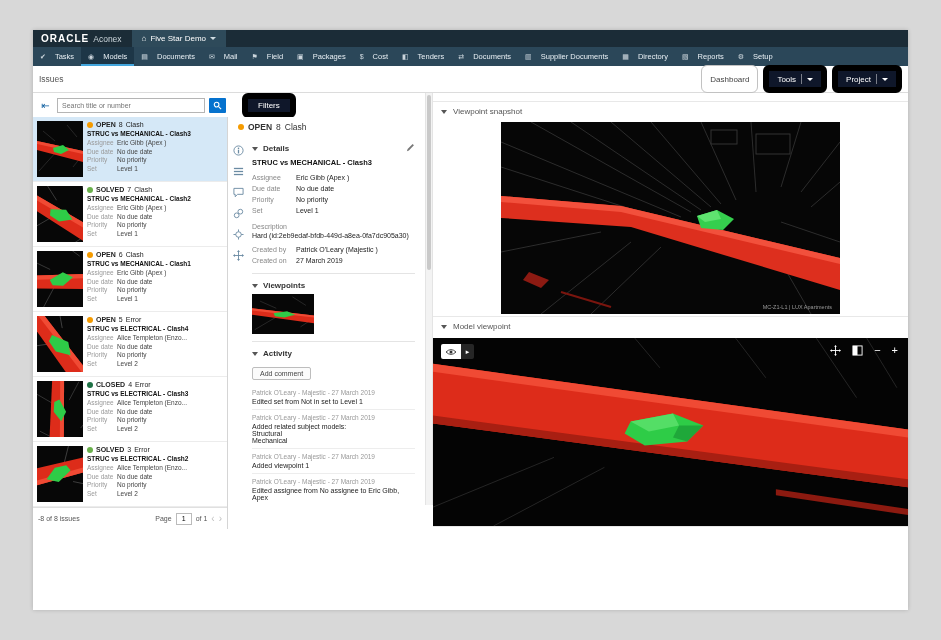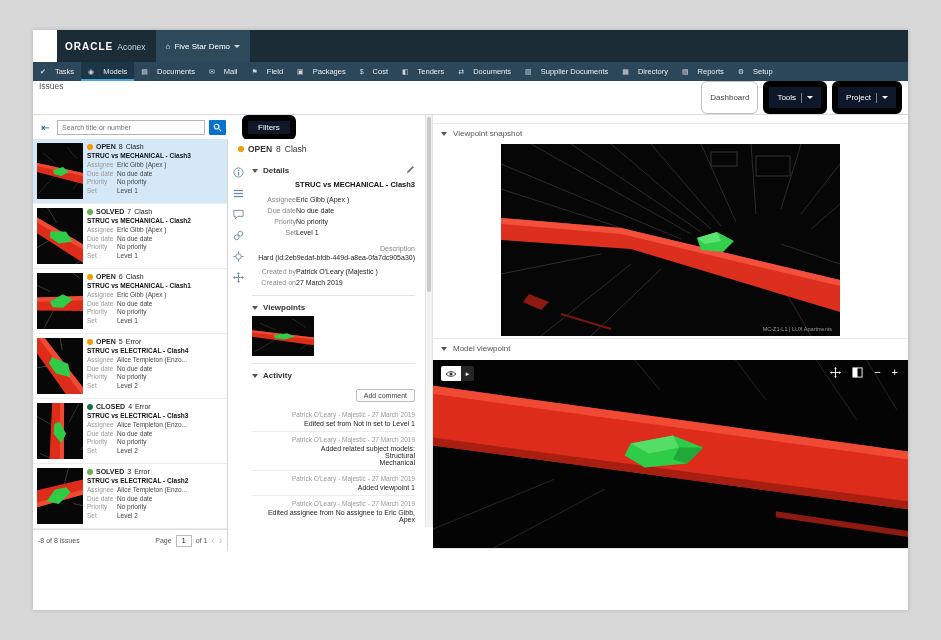--- a/index.html
+++ b/index.html
@@ -1,21 +1,21 @@
 <!DOCTYPE html>
 <html><head>
 <meta charset="utf-8">
 <style>
   * { margin:0; padding:0; box-sizing:border-box; }
   html,body { width:941px; height:640px; }
   body { background:#d8d8d8; font-family:"Liberation Sans", sans-serif; position:relative; overflow:hidden; color:#333; }
   .app { position:absolute; left:33px; top:30px; width:875px; height:580px; background:#fff; display:flex; flex-direction:column; box-shadow:0 0 4px rgba(0,0,0,.18); }
 
   
-  .topbar { height:32px; background:#1b2c37; display:flex; align-items:center; color:#fff; flex:0 0 auto;margin-left:24px; }
+  .topbar { height:17px; background:#1b2c37; display:flex; align-items:center; color:#fff; flex:0 0 auto; }
   .brand { display:flex; align-items:baseline; gap:4px; padding:0 10px 0 8px; }
   .brand-oracle { font-weight:bold; font-size:10px; letter-spacing:1px; }
   .brand-aconex { font-size:8.5px; color:#ccd6dc; }
   .project-chip { background:#2e4a5a; height:100%; display:flex; align-items:center; gap:4px; padding:0 10px; font-size:8px; cursor:pointer; }
   .chip-icon { font-size:8px; opacity:.9; }
   .caret-w { width:0; height:0; border-left:3px solid transparent; border-right:3px solid transparent; border-top:3px solid #cfdbe2; }
   .top-right { margin-left:auto; display:flex; align-items:center; gap:7px; padding-right:8px; height:100%; }
   .cps-input { width:90px; height:12px; border-radius:6px; border:none; font-size:6.5px; padding:0 6px; color:#444; font-style:italic; outline:none; }
   .user-chip { display:flex; align-items:center; gap:4px; cursor:pointer; height:100%; }
   .avatar { width:11px; height:11px; border-radius:50%; background:#9db1bc; display:flex; align-items:flex-end; justify-content:center; overflow:hidden; }
@@ -25,21 +25,21 @@
   .help-box { border-left:1px solid #32495a; height:100%; display:flex; align-items:center; padding:0 10px; color:#79b9ea; font-size:8px; cursor:pointer; }
 
   
   .navbar { height:19px; background:#2b4759; display:flex; align-items:stretch; color:#e7eef3; flex:0 0 auto; }
   .tab { display:flex; align-items:center; gap:9px; padding:0 7px; font-size:7.5px; cursor:pointer; position:relative; white-space:nowrap; }
   .tab.active { background:#1d3647; }
   .tab.active::after { content:""; position:absolute; left:0; right:0; bottom:0; height:2px; background:#43a6dd; }
   .tab-ic { font-size:7px; opacity:.85; }
 
   
-  .toolbar { height:34px; background:#fff; border-bottom:1px solid #dcdcdc; display:flex; padding:0 6px; flex:0 0 auto; }
+  .toolbar { height:27px; background:#fff; border-bottom:1px solid #dcdcdc; display:flex; align-items:center; padding:0 6px; flex:0 0 auto; }
   .page-label { font-size:8.5px; color:#555; }
   .toolbar-right { margin-left:auto; display:flex; gap:5px; }
   .btn { font-size:8px; border-radius:6px; padding:3px 8px; display:flex; align-items:center; gap:5px; cursor:pointer; }
   .btn-white { background:#fff; border:1px solid #c2c2c2; color:#444; }
   .btn-blue { background:#0f172a; border:6px solid #000000; color:#fff; }
   .caret-b { width:0; height:0; border-left:3px solid transparent; border-right:3px solid transparent; border-top:3px solid #fff; }
   .btn-sep { width:1px; height:10px; background:rgba(255,255,255,.45); }
 
   
   .main { flex:1; display:flex; min-height:0; }
@@ -74,21 +74,21 @@
   .pager-right { margin-left:auto; display:flex; align-items:center; gap:4px; }
   .page-input { width:16px; height:12px; border:1px solid #bbb; font-size:7px; text-align:center; outline:none; }
   .pg-arrow { color:#c0c0c0; font-size:10px; line-height:10px; cursor:default; }
 
   
   .detail-col { flex:1; display:flex; flex-direction:column; min-width:0; background:#fff; }
   .detail-head { height:20px; display:flex; align-items:center; gap:4px; padding:0 10px; font-size:8.5px; flex:0 0 auto; }
   .detail-body { flex:1; display:flex; min-height:0; }
   .rail { width:20px; flex:0 0 auto; display:flex; flex-direction:column; align-items:center; gap:10px; padding-top:8px; }
   .rail svg { width:11px; height:11px; display:block; cursor:pointer; }
-  .detail-content { flex:1; min-width:0; padding:0 10px 0 4px; overflow:hidden;text-align:right; }
+  .detail-content { flex:1; min-width:0; padding:0 10px 0 4px; overflow:hidden; }
   .sec-head { display:flex; align-items:center; gap:5px; margin:6px 0 4px; font-weight:bold; font-size:8px; color:#333; }
   .chev { width:0; height:0; border-left:3px solid transparent; border-right:3px solid transparent; border-top:4px solid #555; flex:0 0 auto; }
   .edit-btn { margin-left:auto; cursor:pointer; }
   .d-title { font-weight:bold; font-size:7.5px; margin:2px 0 5px; color:#111; }
   .d-row { display:flex; font-size:7px; line-height:11px; }
   .d-label { width:44px; color:#888; flex:0 0 auto; }
   .d-value { color:#222; }
   .d-sub { color:#888; font-size:7px; margin:7px 0 2px; }
   .d-desc { font-size:7px; color:#222; }
   hr.div { border:none; border-top:1px solid #e4e4e4; margin:7px 0; }

